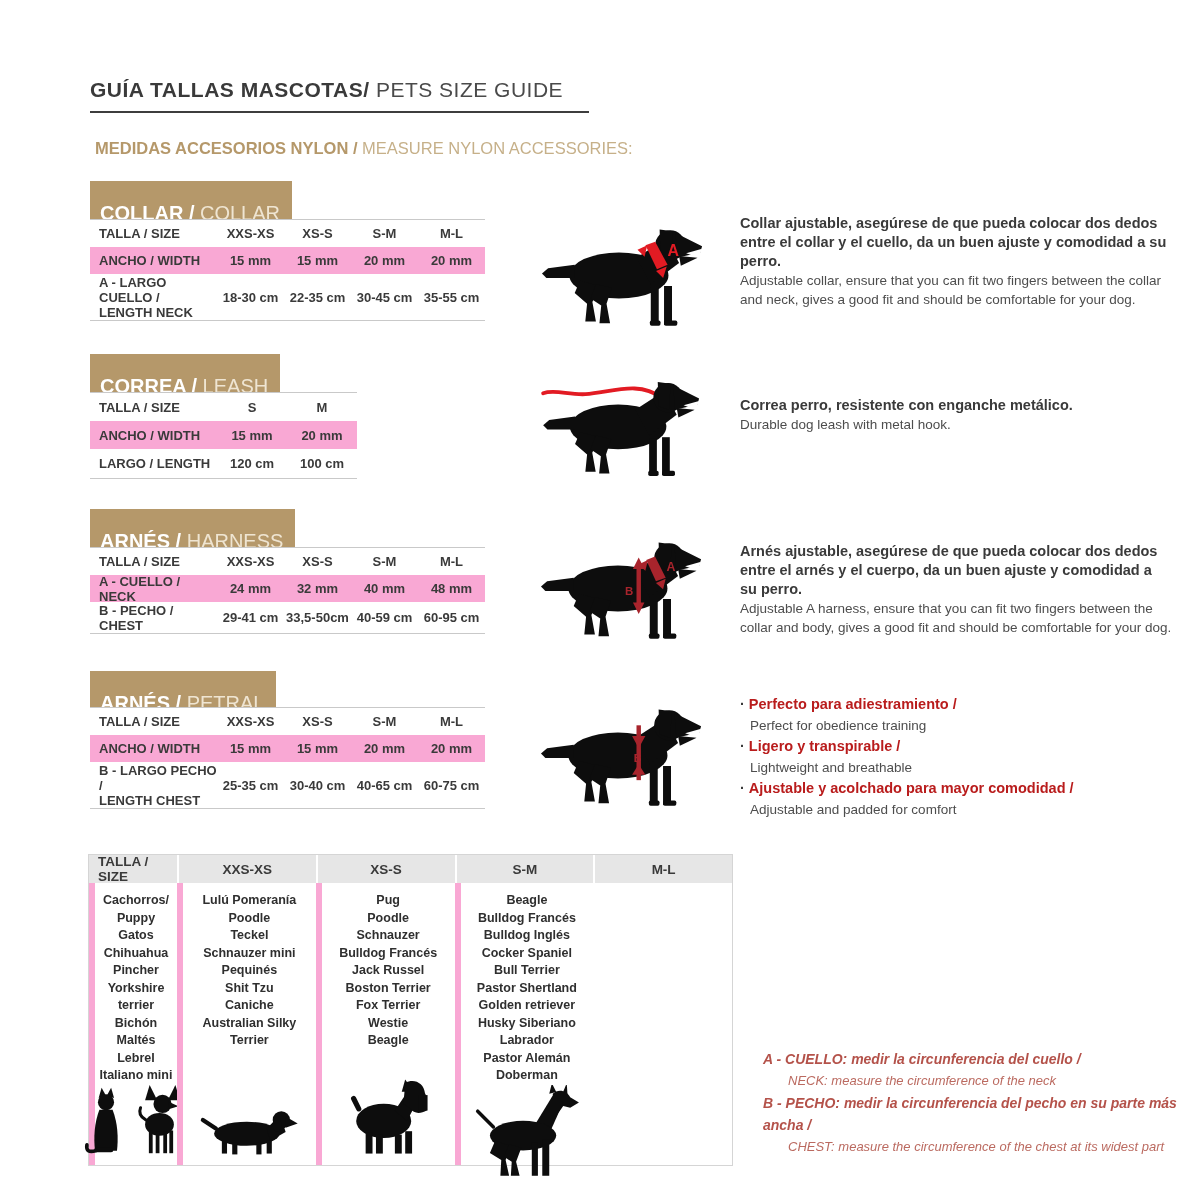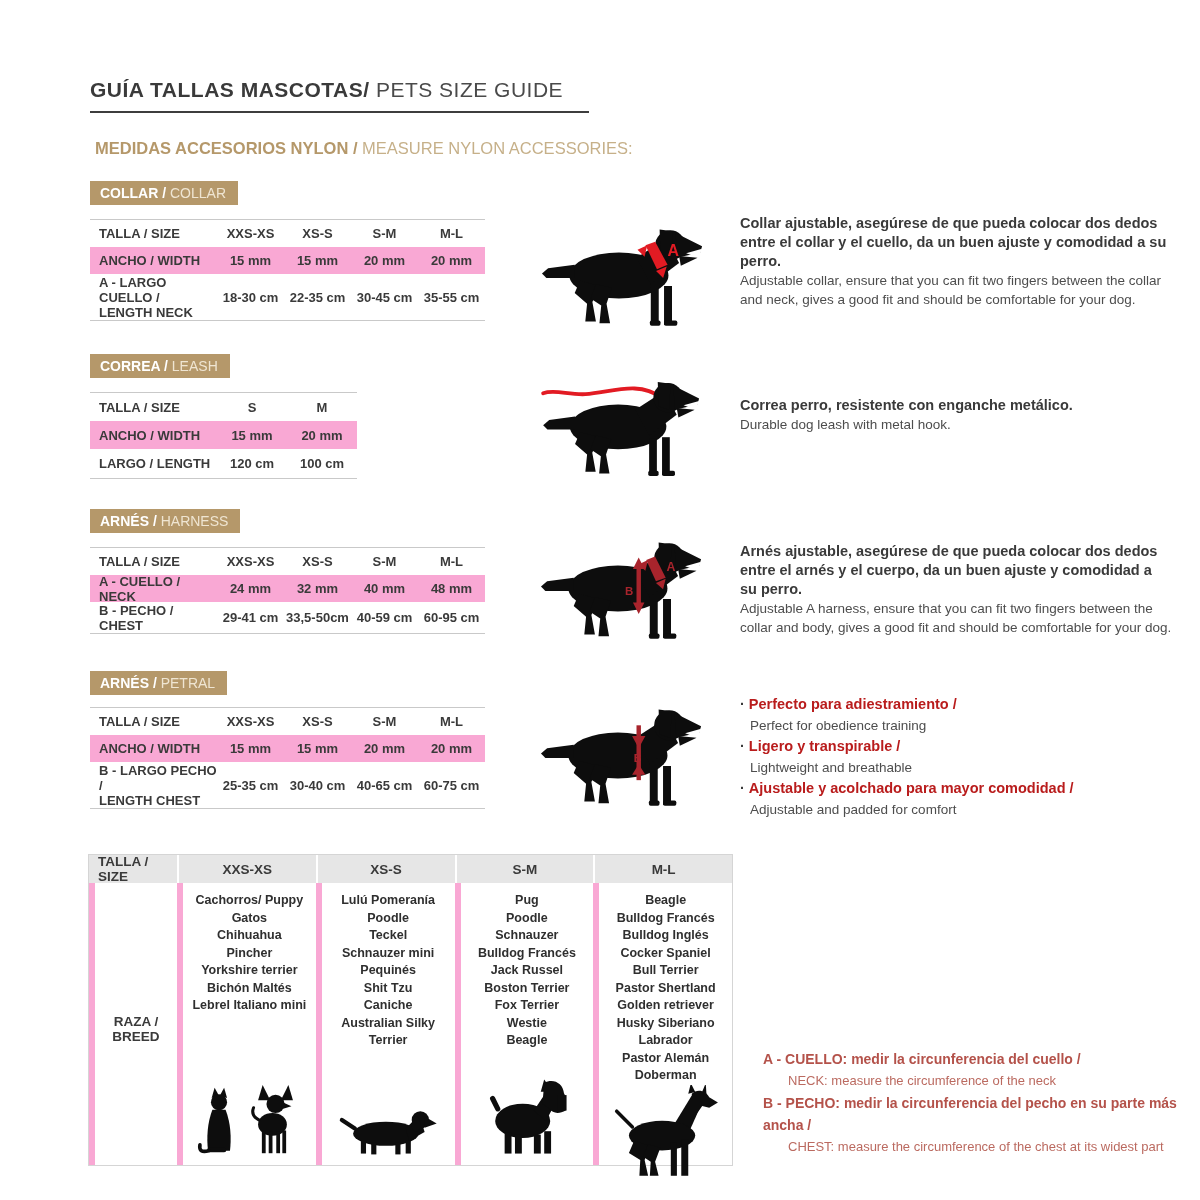--- a/index.html
+++ b/index.html
@@ -9,21 +9,21 @@
 
   
   .title{font-size:21px;letter-spacing:.5px;border-bottom:2px solid #3d3d3d;padding-bottom:9px;display:inline-block;padding-right:26px;}
   .title .b{font-weight:bold;color:#3a3a3a;}
   .title .l{font-weight:normal;color:#4a4a4a;}
   .subtitle{font-size:16.5px;}
   .subtitle .b{font-weight:bold;color:#b5986a;}
   .subtitle .l{font-weight:normal;color:#c6b089;}
 
   
-  .badge{display:inline-block;background:#b5986a;padding:4px 12px 4px 10px;font-size:14px;}
+  .badge{display:inline-block;background:#b5986a;padding:21px 12px 4px 10px;font-size:20px;}
   .badge .b{font-weight:bold;color:#ffffff;}
   .badge .l{font-weight:normal;color:#efe5d2;}
 
   
   .st{display:grid;border-top:1.5px solid #c9c9c9;border-bottom:1.5px solid #c9c9c9;background:#fff;}
   .st .c{display:flex;align-items:center;font-size:13px;font-weight:bold;}
   .st .lbl{justify-content:flex-start;padding-left:9px;text-align:left;}
   .st .val{justify-content:center;text-align:center;}
   .st .gray{background:#f9a8d4;}
   .pre{white-space:pre-line;}
@@ -236,22 +236,20 @@
     <div class="l">Adjustable and padded for comfort</div>
   </div>
 
   <div class="abs breeds" style="left:88px;top:854px;">
     <div class="hc">TALLA /  SIZE</div>
     <div class="hc ctr">XXS-XS</div>
     <div class="hc ctr">XS-S</div>
     <div class="hc ctr">S-M</div>
     <div class="hc ctr">M-L</div>
 
-    <div class="bc razalbl">RAZA /
-BREED</div>
 
     <div class="bc">
       <div class="breedlist">Cachorros/ Puppy
 Gatos
 Chihuahua
 Pincher
 Yorkshire terrier
 Bichón Maltés
 Lebrel Italiano mini</div>
       <div class="silrow">
@@ -351,20 +349,20 @@
           <path d="M24,48 L6,30" stroke="#0d0d0d" stroke-width="4" stroke-linecap="round"></path>
           <rect x="80" y="62" width="8" height="42"></rect>
             <rect x="68" y="66" width="7" height="38"></rect>
           <polygon points="26,64 44,70 38,86 42,104 32,104 33,86 20,78"></polygon>
           <polygon points="42,68 56,72 50,88 54,104 44,104 45,88 36,82"></polygon>
         </svg>
       </div>
     </div>
   </div>
 
-  <div class="abs foot" style="left:763px;top:1048px;">
+  <div class="abs foot" style="left:763px;top:1048px;font-style:italic;">
     <div class="b">A - CUELLO: medir la circunferencia del cuello /</div>
     <div class="l">NECK: measure the circumference of the neck</div>
     <div class="b">B - PECHO: medir la circunferencia del pecho en su parte más ancha /</div>
     <div class="l">CHEST: measure the circumference of the chest at its widest part</div>
   </div>
 
 </div>
 
 </body></html>

